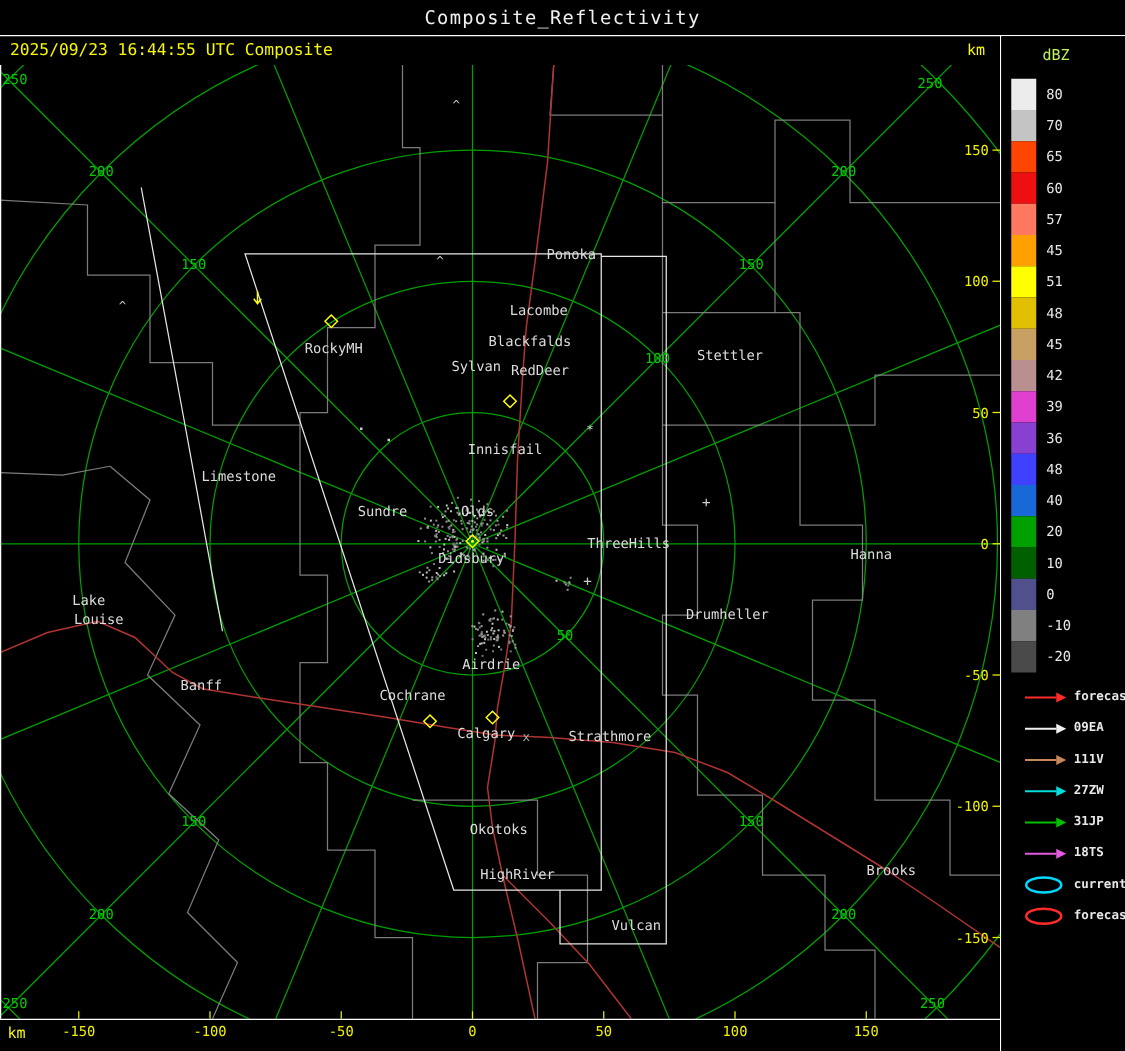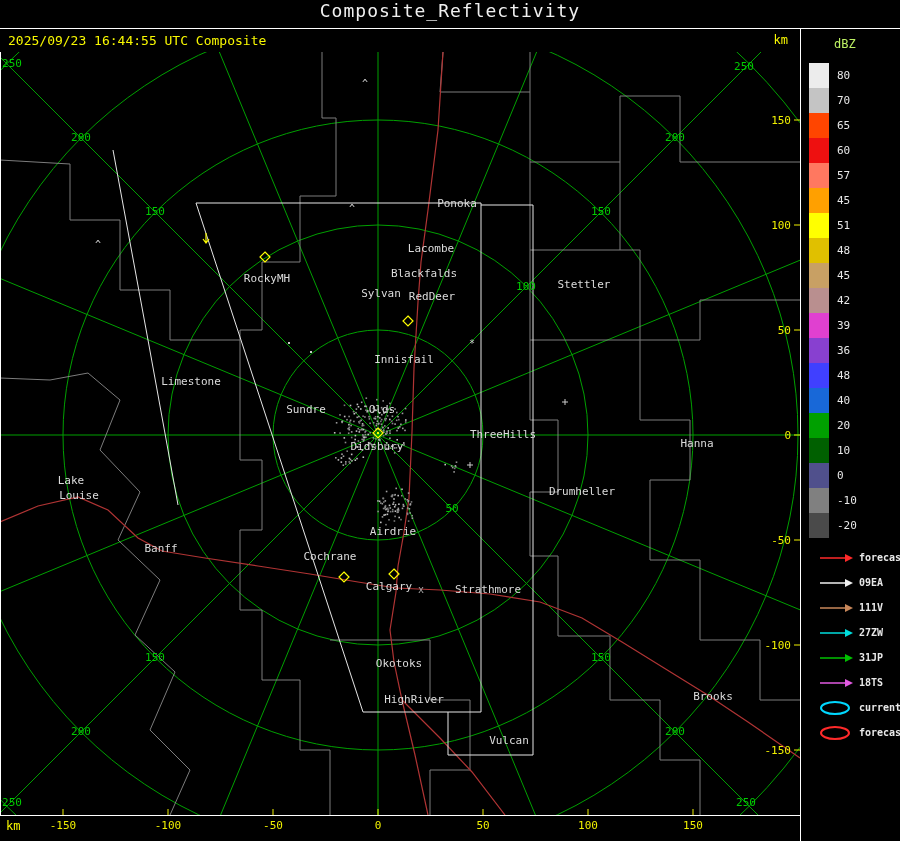--- a/index.html
+++ b/index.html
@@ -1,21 +1,21 @@
 <!DOCTYPE html>
 <html><head>
 <meta charset="utf-8">
 <style>
   html,body { margin:0; padding:0; background:#000; }
   body { width:900px; height:841px; font-family:"DejaVu Sans Mono", monospace; }
   .app { position:relative; width:900px; height:841px; background:#000; overflow:hidden; }
 
   .titlebar { position:absolute; top:0; left:0; width:900px; height:28px;
-    display:flex; justify-content:center;
-    color:#f0f0f0; font-size:18px; letter-spacing:1px; }
+    display:flex; align-items:center; justify-content:center;
+    color:#f0f0f0; font-size:15px; letter-spacing:1px; }
 
   .hline { position:absolute; background:#ffffff; height:1px; }
   .vline { position:absolute; background:#ffffff; width:1px; }
   #line-under-title { top:28px; left:0; width:900px; }
   #line-under-header { top:52px; left:0; width:801px; }
   #line-map-bottom { top:815px; left:0; width:801px; }
   #line-map-left { left:0; top:52px; height:763px; }
   #line-panel-sep { left:800px; top:28px; height:813px; }
 
   .header { position:absolute; top:29px; left:0; width:800px; height:23px;text-align:right; }

